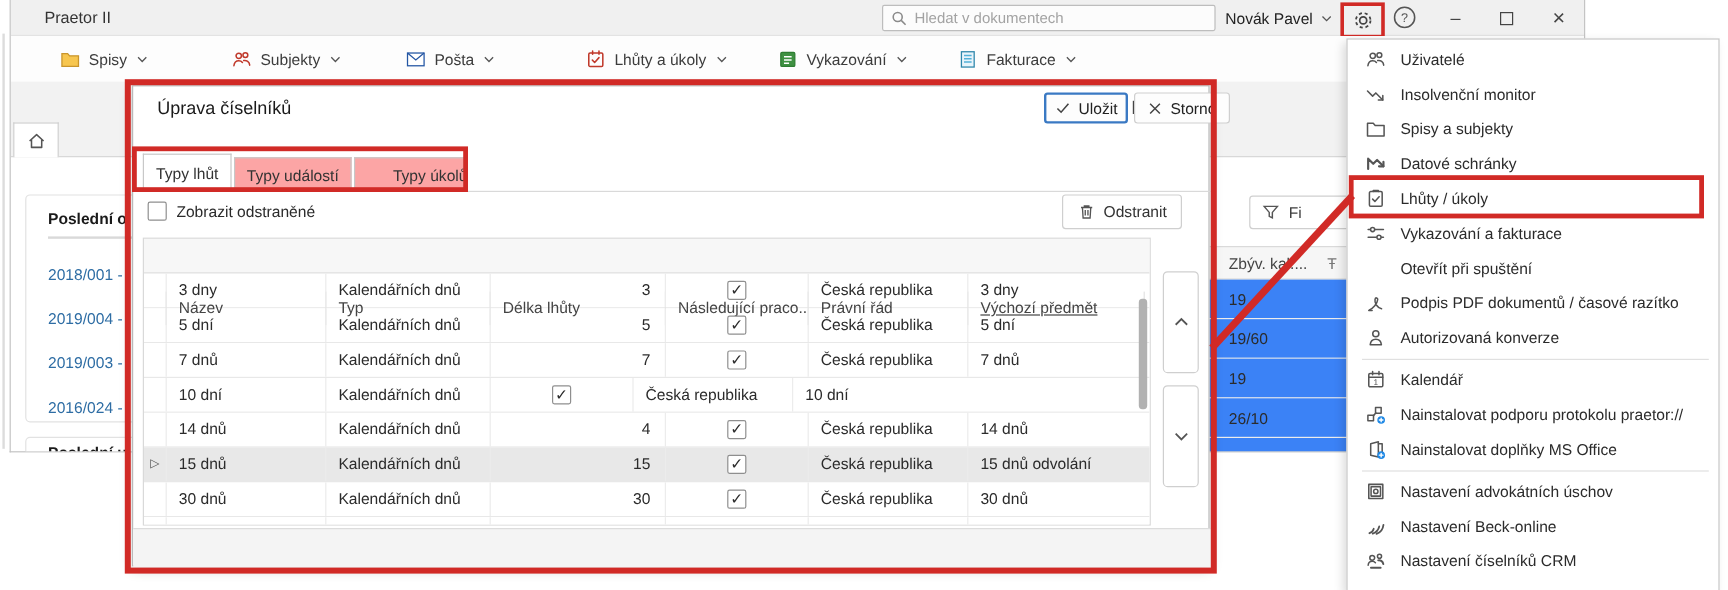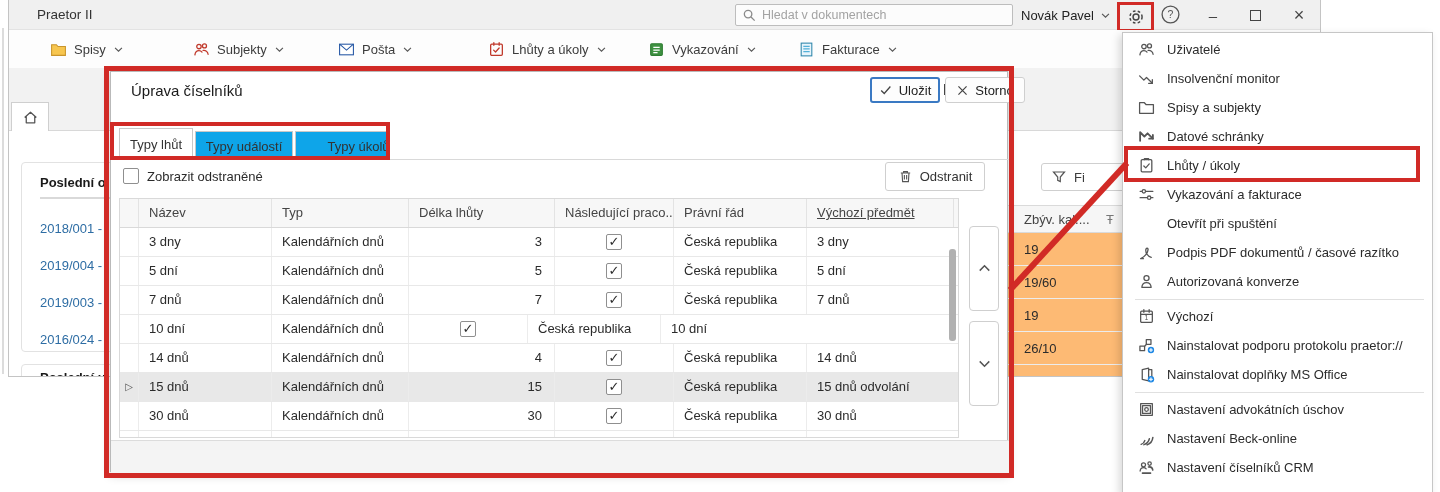--- a/index.html
+++ b/index.html
@@ -51,48 +51,48 @@
   .card2 .card-title { top:5px; }
   .card-sep { position:absolute; left:18px; top:34px; height:2px; width:80px; background:#d9d9d9; }
   .home-link { position:absolute; left:18px; color:#2e6da4; font-size:13px; white-space:nowrap; cursor:pointer; }
 
   
   .bg-filter-btn { left:1032px; top:163px; width:84px; height:28px; background:#fff; border:1px solid #cfcfcf; border-radius:3px; display:flex; align-items:center; gap:7px; padding-left:9px; color:#3c3c3c; }
   .bg-colhead { left:997px; top:205px; width:130px; height:28px; background:#f6f6f6; border-top:1px solid #dadada; border-bottom:1px solid #dadada; color:#444; }
   .bg-colhead .lbl { position:absolute; left:18px; top:0; line-height:27px; white-space:nowrap; }
   .bg-colhead .fglyph { position:absolute; left:100px; top:0; line-height:27px; color:#777; }
   .bg-rows { left:997px; top:233px; width:130px; }
-  .bg-row { height:33px; line-height:33px; padding-left:18px; border-bottom:1px solid #ececec; background:#fdba74; white-space:nowrap; }
+  .bg-row { height:33px; line-height:33px; padding-left:18px; border-bottom:1px solid #ececec; background:#3b82f6; white-space:nowrap; }
 
   
   .dialog {
     left:110px; top:71px; width:898px; height:401px; background:#fff;
     border:1px solid #b9b9b9; box-shadow:0 3px 10px rgba(0,0,0,.2); z-index:30;
   }
   .dlg-title { left:20px; top:10px; font-size:15px; color:#1a1a1a; }
   .dlg-btn { top:5px; width:32px; height:24px; display:flex; align-items:center; justify-content:center; color:#444; }
   .dlg-min { left:778px; font-size:15px; }
   .dlg-max { left:822px; } .dlg-max .sq { width:11px; height:11px; border:1.2px solid #444; }
   .dlg-close { left:866px; font-size:17px; }
 
   .tabs-baseline { left:0; top:87px; width:898px; height:1px; background:#d9d9d9; }
-  .tab { position:absolute; font-size:13px; display:flex; align-items:center; justify-content:center; border:1px solid #c8c8c8; border-bottom:none; background:#0ea5e9; color:#333; white-space:nowrap; padding:0 12px; }
+  .tab { position:absolute; font-size:13px; display:flex; align-items:center; justify-content:center; border:1px solid #c8c8c8; border-bottom:none; background:#fca5a5; color:#333; white-space:nowrap; padding:0 12px; }
   .tab.active { background:#fff; height:32px; top:56px; z-index:2; }
   .tab.inactive { height:29px; top:59px; }
 
   .chk { width:16px; height:16px; border:1px solid #8f8f8f; border-radius:2px; background:#fff; display:inline-flex; align-items:center; justify-content:center; font-size:13px; font-weight:bold; color:#2b2b2b; }
   .show-del { left:12px; top:96px; display:flex; align-items:center; gap:8px; }
   .del-btn { left:774px; top:90px; width:100px; height:29px; background:#fff; border:1px solid #cfcfcf; border-radius:3px; display:flex; align-items:center; justify-content:center; gap:7px; color:#333; }
 
   .dtable { left:8px; top:126px; width:840px; height:240px; border:1px solid #d9d9d9; overflow:hidden; background:#fff; }
   .trow { display:flex; height:29px; border-bottom:1px solid #e8e8e8; background:#fff; }
   .trow.head { background:#f7f7f7; border-bottom:1px solid #d9d9d9; color:#444; }
   .trow.sel { background:#e8e8e8; }
   .tcell { height:100%; line-height:28px; padding-left:10px; border-right:1px solid #ececec; overflow:hidden; white-space:nowrap; flex:none; }
-  .trow.head .tcell { border-right:1px solid #e3e3e3; }
+  .trow.head .tcell { border-right:1px solid #e3e3e3;margin-top:44px; }
   .tcell.mk { padding:0; text-align:center; color:#555; font-size:10px; }
   .tcell.num { text-align:right; padding-right:12px; padding-left:0; }
   .tcell.cb { display:flex; align-items:center; justify-content:center; padding:0; }
   .tcell:last-child { border-right:none; }
 
   .vscroll-thumb { left:838px; top:177px; width:7px; height:92px; background:#b1b1b1; border-radius:3px; }
   .updown { left:858px; width:30px; height:85px; background:#fff; border:1px solid #cfcfcf; border-radius:4px; display:flex; align-items:center; justify-content:center; }
   .ud-up { top:154px; } .ud-down { top:249px; }
 
   .dlg-footer { left:0; top:368px; width:898px; height:33px; background:#f4f4f4; border-top:1px solid #dcdcdc; }
@@ -545,21 +545,21 @@
         <div></div>
       </div>
       <div class="sm-item">
         <span class="sm-icon">
           <svg viewBox="0 0 16 16" width="17" height="17" fill="none" stroke="#555" stroke-width="1.2" stroke-linecap="round" stroke-linejoin="round">
             <rect x="2.5" y="3" width="11" height="10.5" rx="1"></rect>
             <path d="M2.5 6h11M5.5 1.5v2.5M10.5 1.5v2.5"></path>
             <text x="8" y="11.7" font-size="6.5" fill="#555" stroke="none" text-anchor="middle" font-family="Liberation Sans,sans-serif">1</text>
           </svg>
         </span>
-        <span>Výchozí</span>
+        <span>Kalendář</span>
       </div>
       <div class="sm-item">
         <span class="sm-icon">
           <svg viewBox="0 0 16 16" width="17" height="17" fill="none" stroke="#555" stroke-width="1.2" stroke-linecap="round" stroke-linejoin="round">
             <rect x="1.8" y="8.5" width="4.4" height="4.4"></rect>
             <rect x="7.8" y="2.5" width="4.4" height="4.4"></rect>
             <path d="M6.2 8.8l1.8-2"></path>
             <circle cx="12.2" cy="12.2" r="3" fill="#1e88e5" stroke="none"></circle>
             <path d="M12.2 10.8v2.8M10.8 12.2h2.8" stroke="#fff" stroke-width="1.1"></path>
           </svg>

